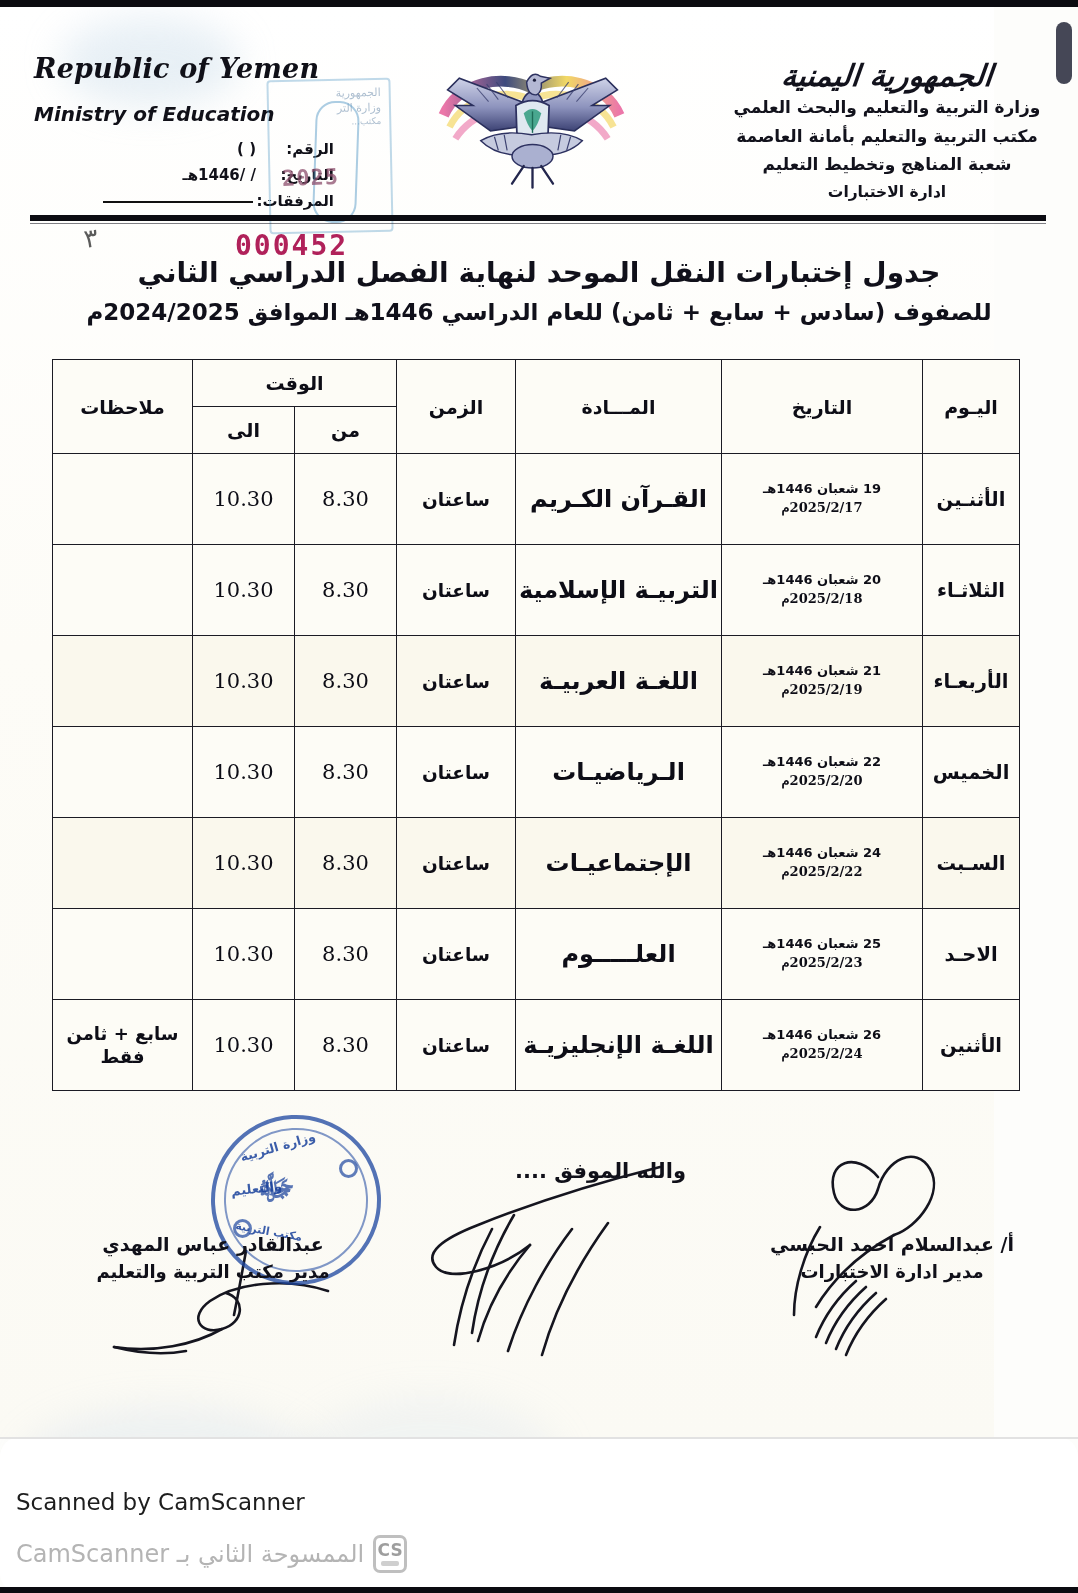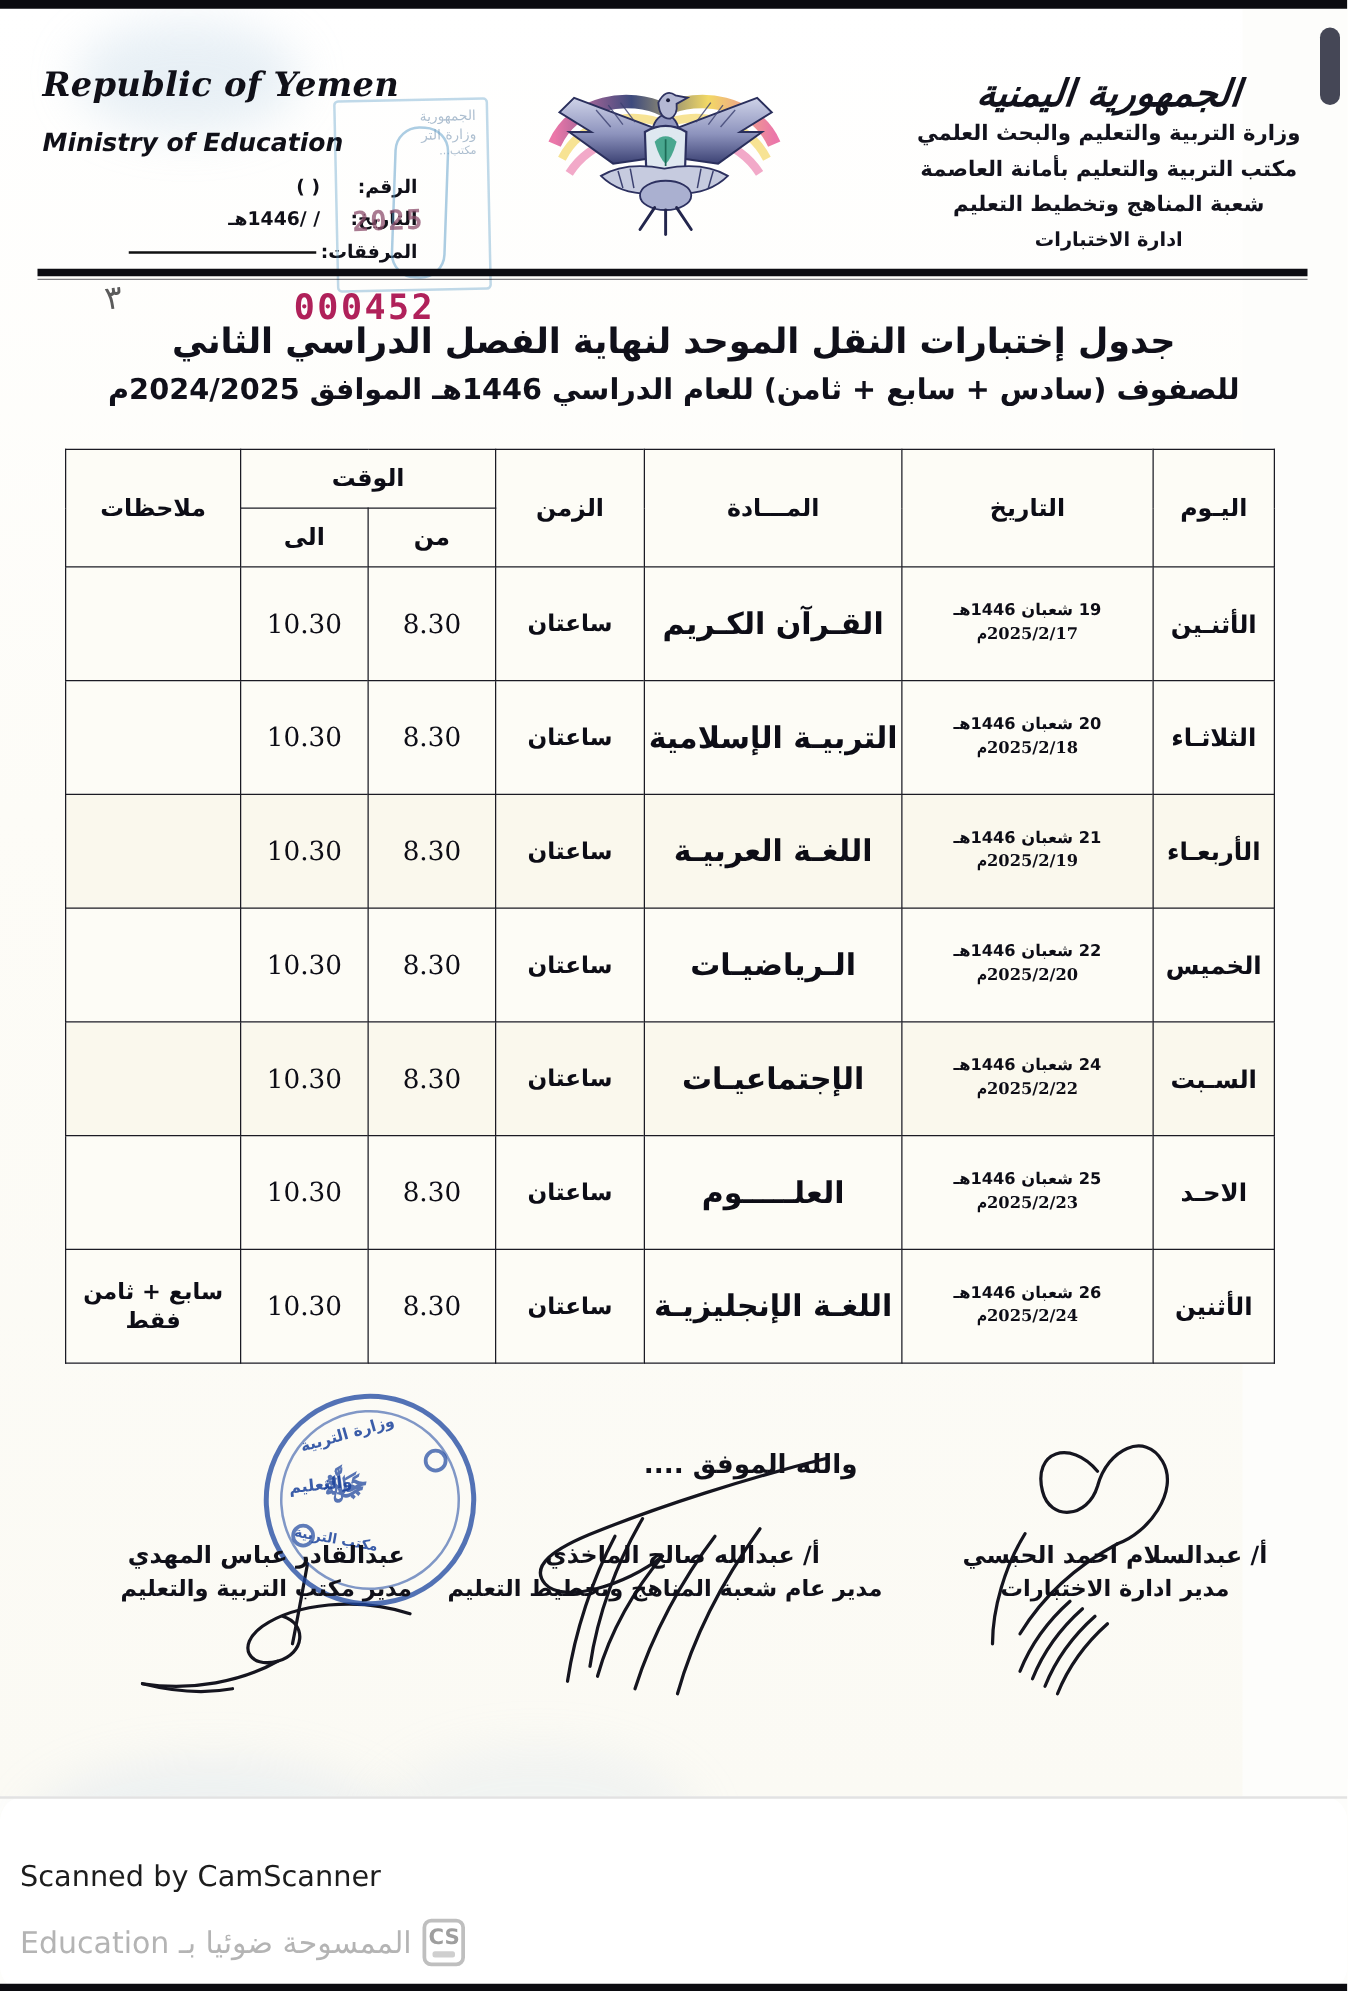--- a/index.html
+++ b/index.html
@@ -451,34 +451,30 @@
           <span class="st-dot st-d1"></span>
           <span class="st-dot st-d2"></span>
         </div>
       </div>
 
       <div class="sig sig-right">
         <div class="nm">أ/ عبدالسلام احمد الحبسي</div>
         <div class="rl">مدير ادارة الاختبارات</div>
       </div>
 
-      <div class="sig sig-mid">
-        <div class="nm">أ/ عبدالله صالح الماخذي</div>
-        <div class="rl">مدير عام شعبة المناهج وتخطيط التعليم</div>
-      </div>
 
       <div class="sig sig-left">
         <div class="nm">عبدالقادر عباس المهدي</div>
         <div class="rl">مدير مكتب التربية والتعليم</div>
       </div>
     </div>
   </div>
 
   <div class="footer">
     <div class="fsep"></div>
     <div class="scantxt">Scanned by CamScanner</div>
     <div class="csrow">
       <span class="cslogo">CS</span>
-      <span class="cstxt">الممسوحة ضوئيا بـ Education</span>
+      <span class="cstxt">الممسوحة الثاني بـ CamScanner</span>
     </div>
   </div>
   <div class="botbar"></div>
 </div>
 
 </body></html>

